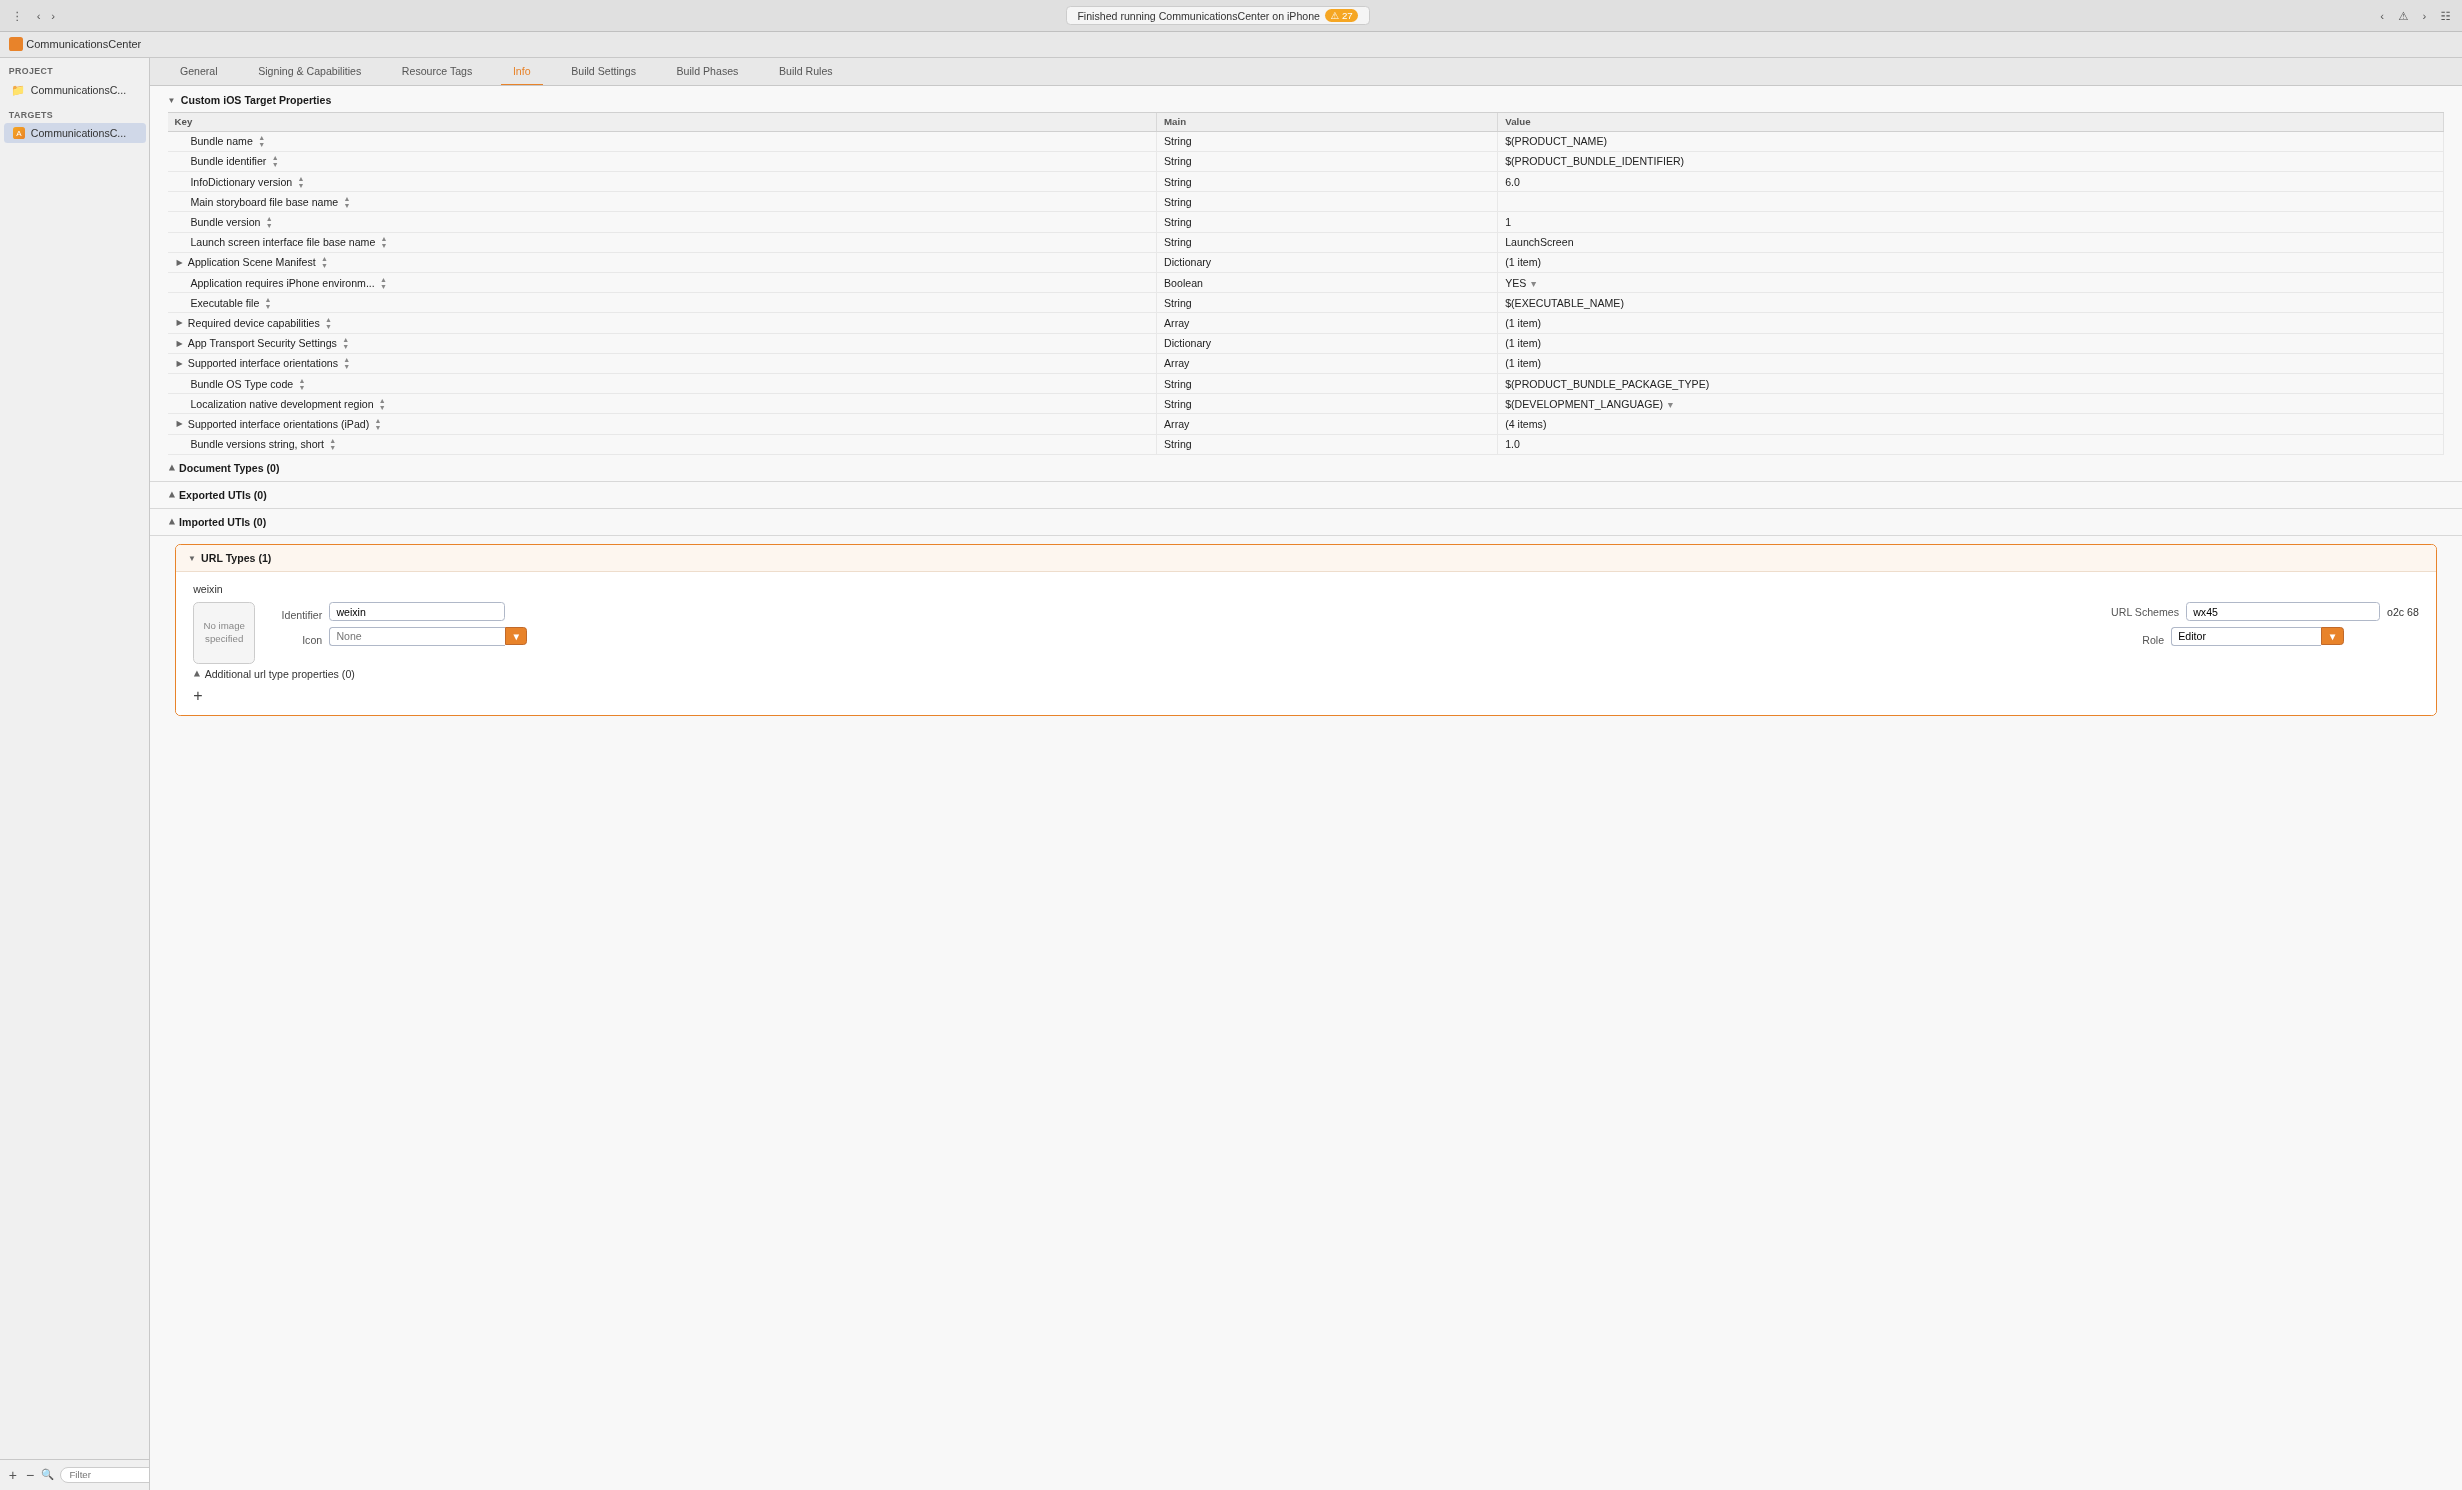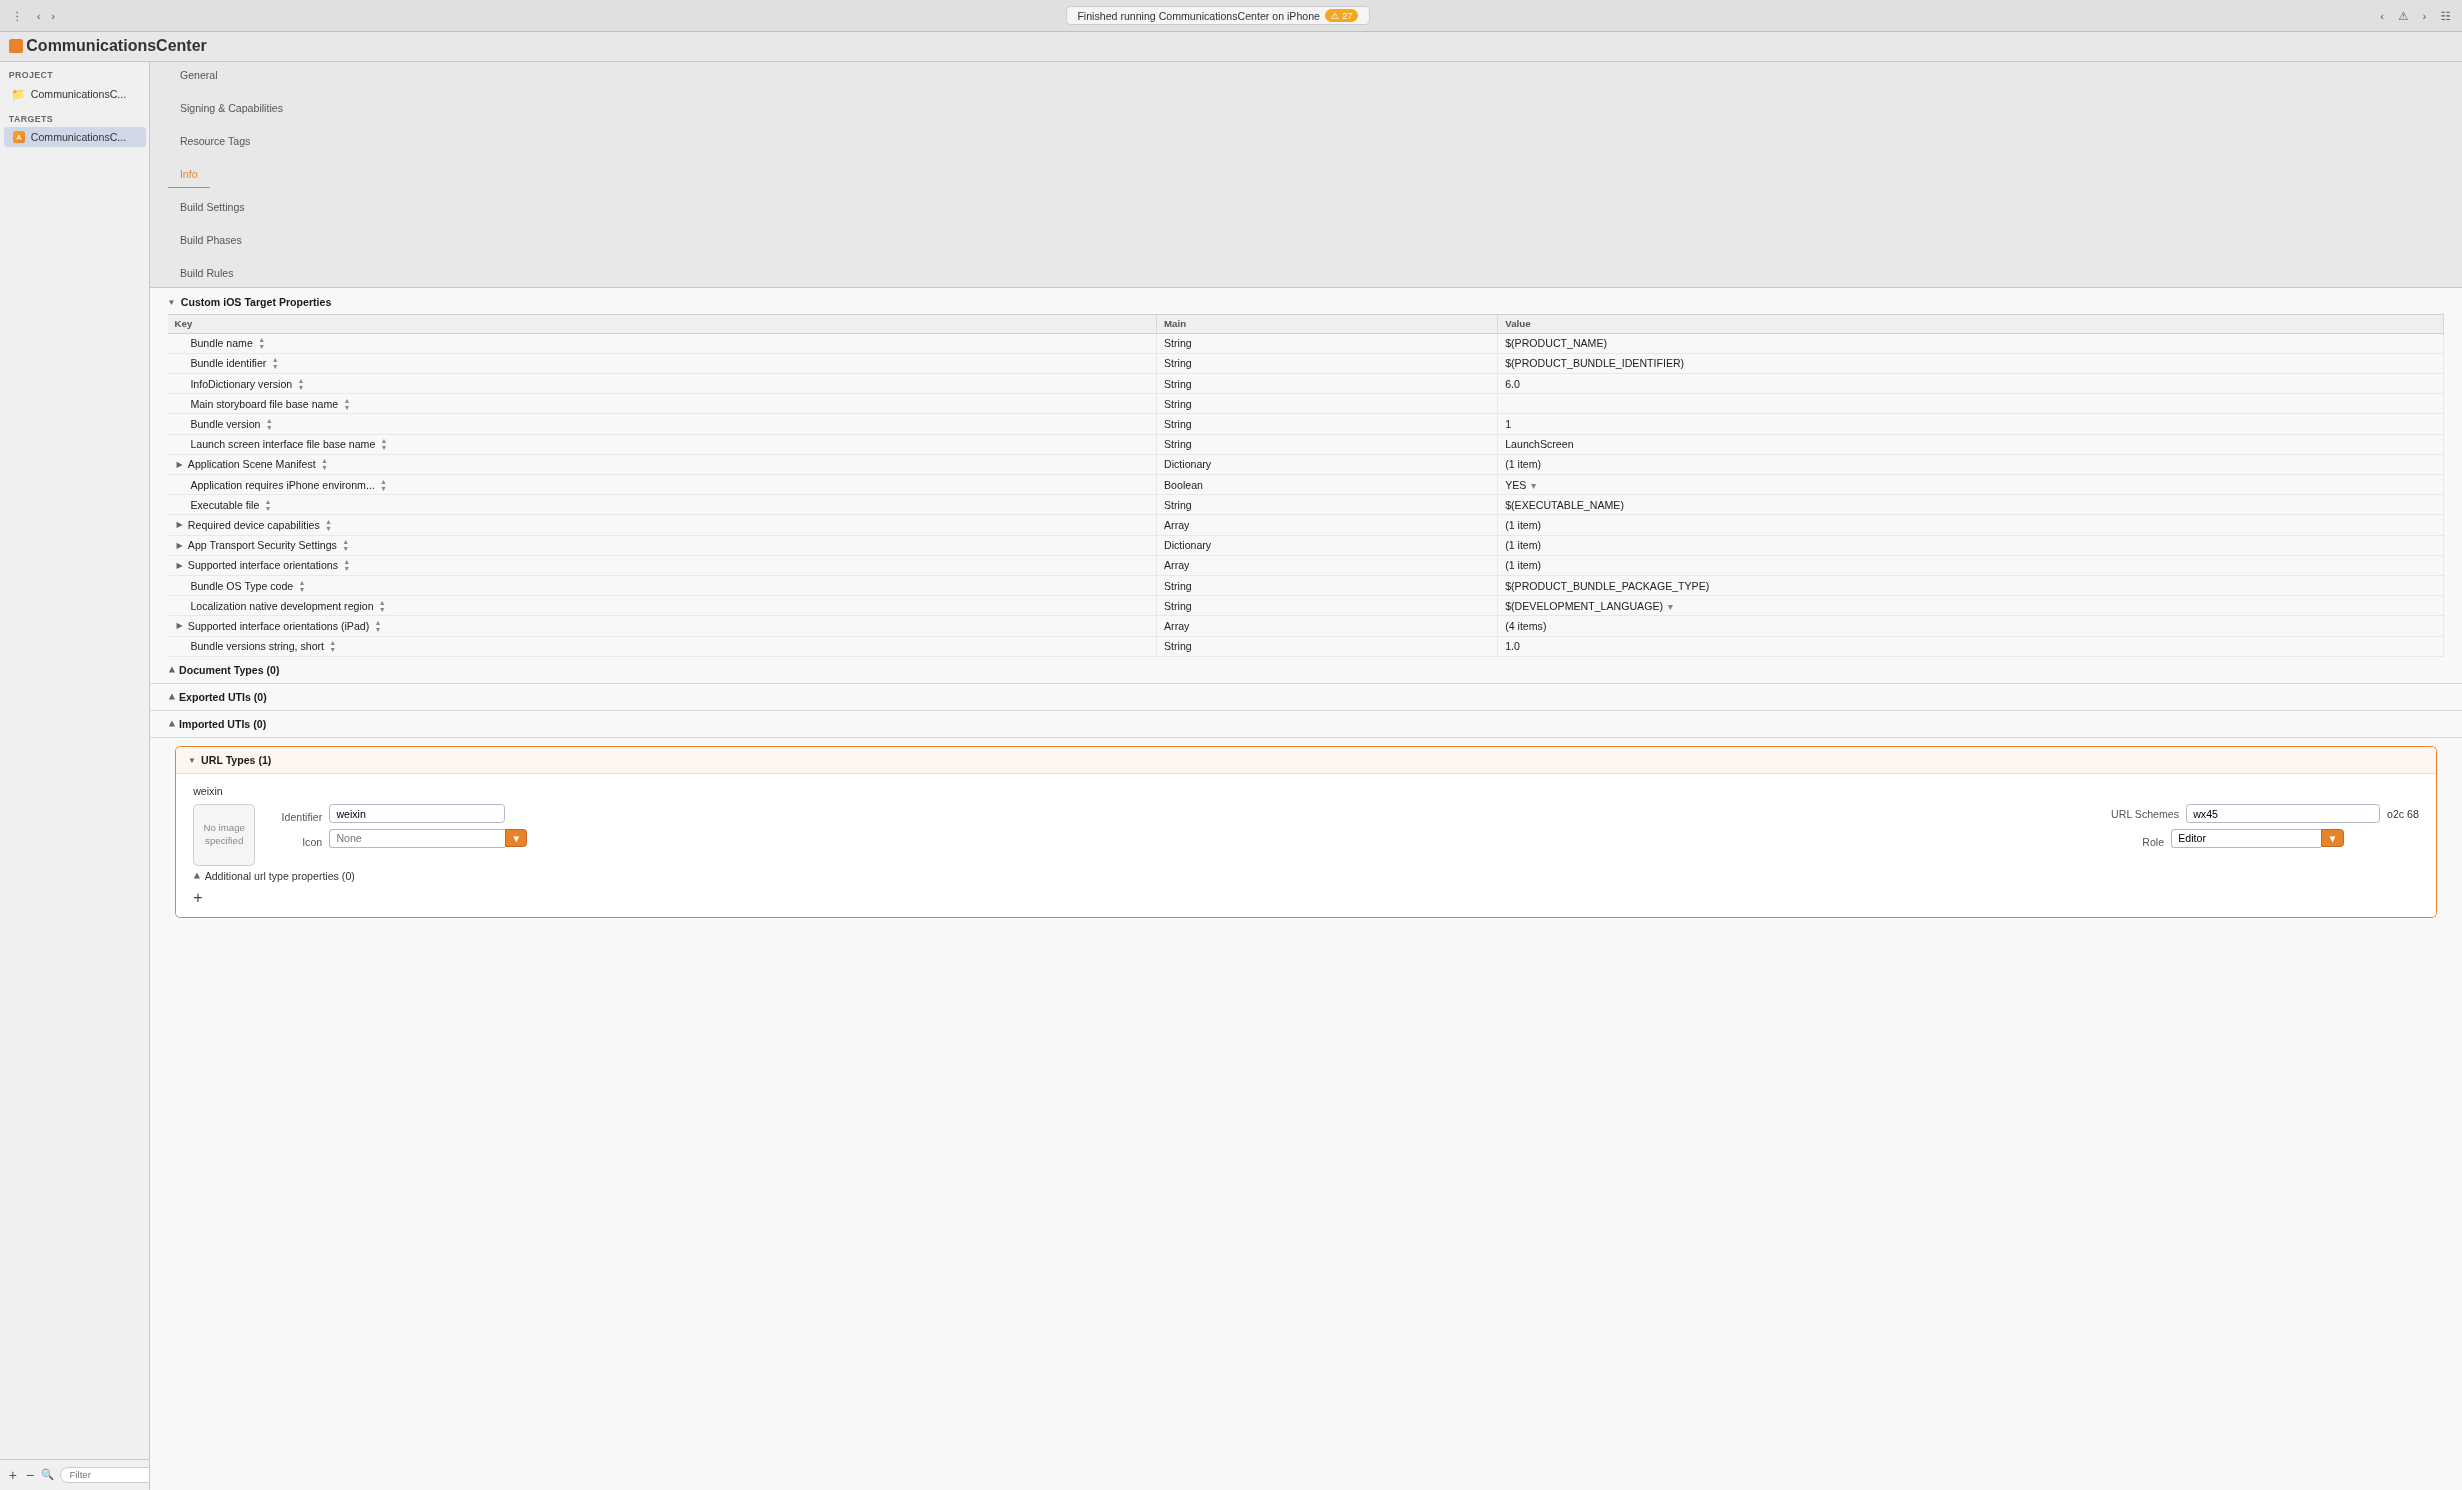--- a/index.html
+++ b/index.html
@@ -7,41 +7,41 @@
 
     
     .toolbar { background: #e0e0e0; border-bottom: 0.9px solid #c0c0c0; display: flex; align-items: center; padding: 3.5px 7px; gap: 5.3px; min-height: 32px; }
     .toolbar-nav { display: flex; gap: 1.8px; }
     .toolbar-btn { background: none; border: none; cursor: pointer; padding: 2.6px 4.4px; border-radius: 3.5px; font-size: 11.4px; color: #555; }
     .toolbar-status { flex: 1; display: flex; justify-content: center; align-items: center; gap: 5.3px; }
     .status-bar { background: #f5f5f5; border: 0.9px solid #ccc; border-radius: 4.4px; padding: 2.6px 10.6px; font-size: 10.6px; color: #333; display: flex; align-items: center; gap: 5.3px; min-width: 282px; }
     .warning-badge { background: #f5a623; color: white; border-radius: 8.8px; padding: 0.9px 5.3px; font-size: 9.7px; display: flex; align-items: center; gap: 2.6px; }
     .breadcrumb-area { display: flex; align-items: center; gap: 3.5px; padding: 5.3px 8.8px; background: #e8e8e8; border-bottom: 0.9px solid #c8c8c8; }
     .breadcrumb-icon { width: 14px; height: 14px; background: #e8832a; border-radius: 2.6px; display: inline-block; }
-    .breadcrumb-text { font-size: 16px; color: #333; font-weight: 700; }
+    .breadcrumb-text { font-size: 11px; color: #333; font-weight: 400; }
 
     
     .main-layout { display: flex; flex: 1; overflow: hidden; }
 
     
     .sidebar { width: 150px; background: #f0f0f0; border-right: 0.9px solid #c8c8c8; display: flex; flex-direction: column; overflow-y: auto; }
     .sidebar-section-label { font-size: 8.8px; font-weight: 700; color: #666; padding: 8.8px 8.8px 2.6px; text-transform: uppercase; letter-spacing: 0.4px; }
     .sidebar-item { display: flex; align-items: center; gap: 5.3px; padding: 3.5px 8.8px; cursor: pointer; border-radius: 3.5px; margin: 0.9px 3.5px; }
     .sidebar-item.selected { background: #d0d8e8; }
     .sidebar-item-icon { width: 13.2px; height: 13.2px; display: flex; align-items: center; justify-content: center; }
     .sidebar-item-label { font-size: 10.6px; color: #333; }
     .folder-icon { color: #5b8dd4; font-size: 11.4px; }
     .target-icon { width: 12.3px; height: 12.3px; background: linear-gradient(135deg, #f5a623, #e8832a); border-radius: 2.6px; display: flex; align-items: center; justify-content: center; color: white; font-size: 8px; }
     .sidebar-footer-btn { background: none; border: none; cursor: pointer; font-size: 14px; color: #555; padding: 1.8px; }
 
     
     .content-area { flex: 1; display: flex; flex-direction: column; overflow: hidden; background: #f8f8f8; }
 
     
-    .tabs { background: #e8e8e8; border-bottom: 0.9px solid #c8c8c8; display: flex; align-items: flex-start; padding: 0 17.6px; gap: 6px; flex-direction: column; }
+    .tabs { background: #e8e8e8; border-bottom: 0.9px solid #c8c8c8; display: flex; align-items: center; padding: 0 17.6px; gap: 16px; }
     .tab { padding: 7px 12.3px; font-size: 10.6px; color: #555; cursor: pointer; border-bottom: 1.8px solid transparent; white-space: nowrap; }
     .tab.active { color: #e8832a; border-bottom: 1.8px solid #e8832a; font-weight: 400; }
 
     
     .content-scroll { flex: 1; overflow-y: auto; padding: 0; }
 
     
     .section { padding: 0 17.6px; }
     .section-header { display: flex; align-items: center; gap: 5.3px; padding: 8.8px 0 5.3px; cursor: pointer; border-bottom: 0.9px solid #d0d0d0; }
     .section-title { font-size: 10.6px; font-weight: 600; color: #1a1a1a; }

